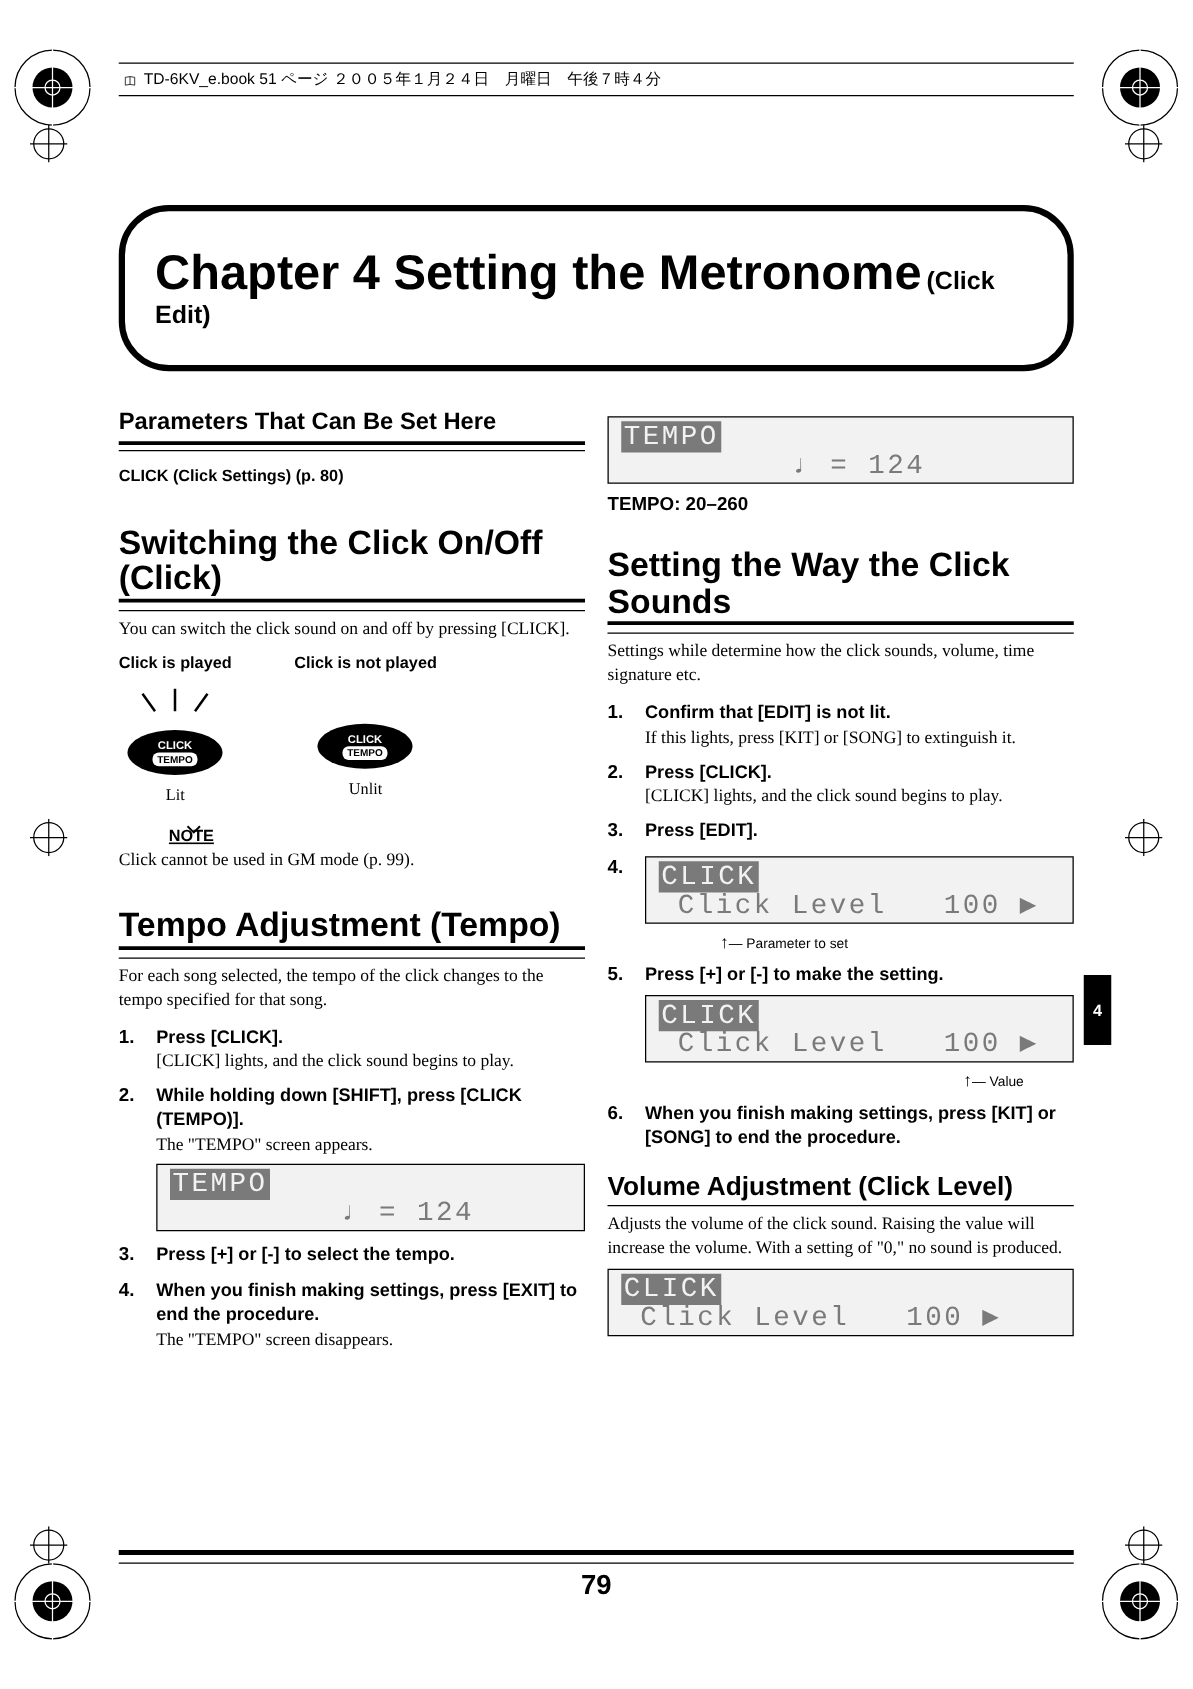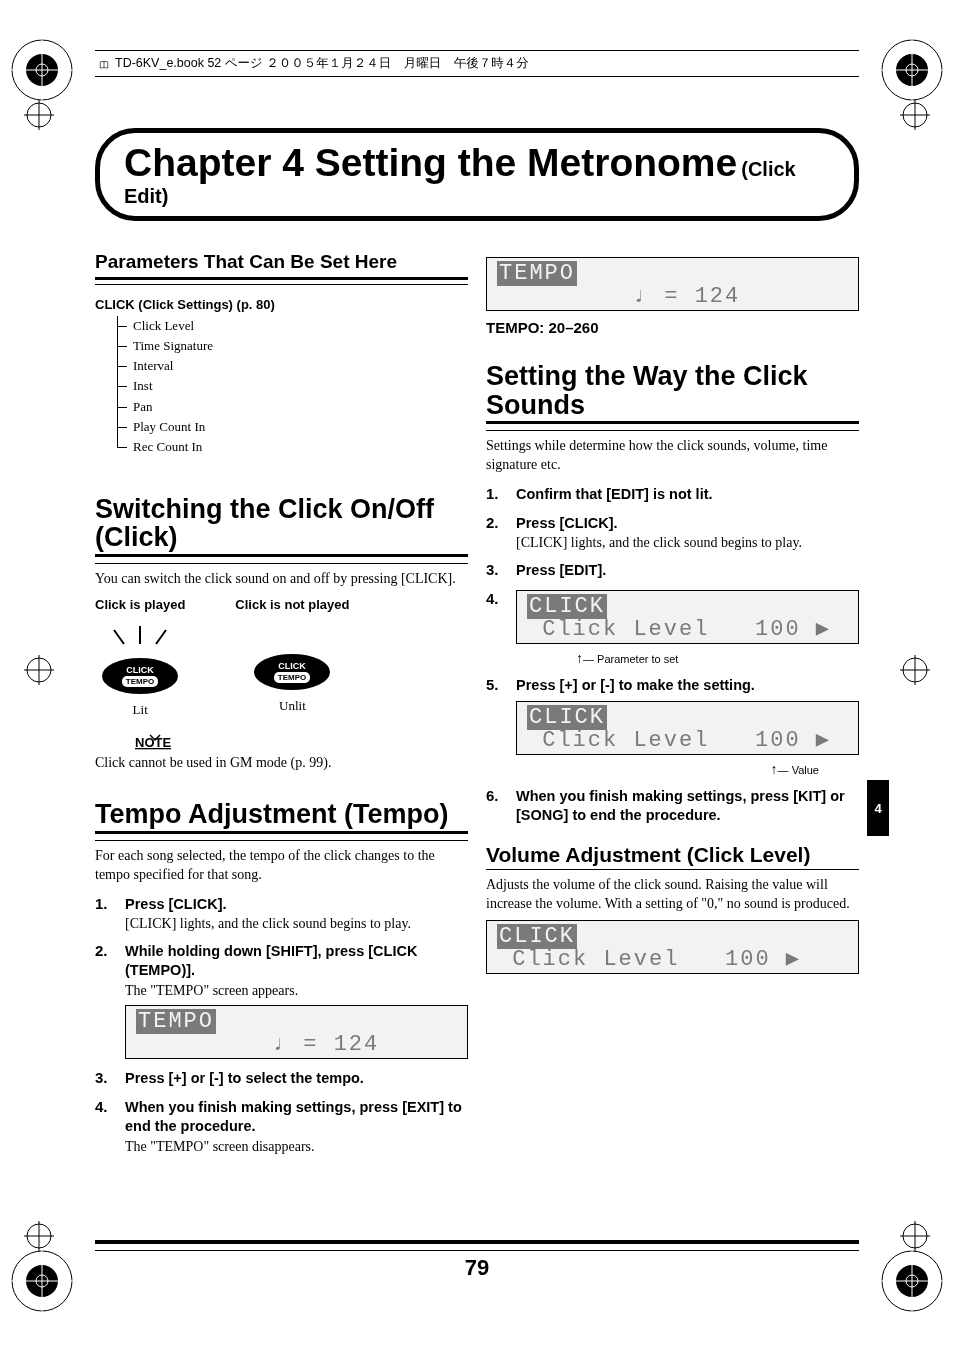--- a/index.html
+++ b/index.html
@@ -53,24 +53,24 @@
     border-bottom: 0.5px solid #000;
     display: flex;
     align-items: center;
     gap: 6px;
   }
   .header-line .bullet {
     width: 10px; height: 10px;
   }
 
   .title-box {
-    margin-top: 51px;
+    margin-top: 87px;
     border: 5px solid #000;
     border-radius: 40px;
-    padding: 8px 24px;
+    padding: 28px 24px;
   }
   .title-box h1 {
     margin: 0;
     font-family: "Arial Black", Arial, sans-serif;
     font-weight: 900;
     font-size: 39px;
     display: inline;
   }
   .title-box .sub {
     font-family: "Arial Black", Arial, sans-serif;
@@ -366,43 +366,34 @@
 
 <div class="page">
 
   <div class="header-line">
     <span class="bullet">
       <svg viewBox="0 0 16 16">
           <path d="M2 3 L8 2 L14 3 L14 13 L8 12 L2 13 Z" fill="none" stroke="#000" stroke-width="1"></path>
           <line x1="8" y1="2" x2="8" y2="12" stroke="#000"></line>
         </svg>
     </span>
-    <span>TD-6KV_e.book  52 ページ  ２００５年１月２４日　月曜日　午後７時４分</span>
+    <span>TD-6KV_e.book  51 ページ  ２００５年１月２４日　月曜日　午後７時４分</span>
   </div>
 
   <div class="title-box">
     <h1>Chapter 4 Setting the Metronome</h1>
     <span class="sub">(Click Edit)</span>
   </div>
 
   <div class="columns">
 
     <div class="col">
       <div class="h2 h2-ruled">Parameters That Can Be Set Here</div>
       <div class="rule-thin"></div>
       <div class="small-bold">CLICK (Click Settings) (p. 80)</div>
-      <div class="tree">
-        <div class="item">Click Level</div>
-        <div class="item">Time Signature</div>
-        <div class="item">Interval</div>
-        <div class="item">Inst</div>
-        <div class="item">Pan</div>
-        <div class="item">Play Count In</div>
-        <div class="item last">Rec Count In</div>
-      </div>
 
       <div style="height:28px"></div>
       <div class="h1sec">Switching the Click On/Off (Click)</div>
       <div class="rule-thin"></div>
       <p class="body-text">You can switch the click sound on and off by pressing [CLICK].</p>
 
       <div class="click-states">
         <div class="click-col">
           <div class="click-label">Click is played</div>
           <div>
@@ -478,20 +469,21 @@
       <div class="range-bold">TEMPO: 20–260</div>
 
       <div style="height:26px"></div>
       <div class="h1sec">Setting the Way the Click Sounds</div>
       <div class="rule-thin"></div>
       <p class="body-text">Settings while determine how the click sounds, volume, time signature etc.</p>
 
       <ol class="steps">
         <li>
           <div class="step-head">Confirm that [EDIT] is not lit.</div>
+          <div class="step-body">If this lights, press [KIT] or [SONG] to extinguish it.</div>
         </li>
         <li>
           <div class="step-head">Press [CLICK].</div>
           <div class="step-body">[CLICK] lights, and the click sound begins to play.</div>
         </li>
         <li>
           <div class="step-head">Press [EDIT].</div>
         </li>
         <li>
           <div class="lcd"><span class="invert">CLICK</span>

